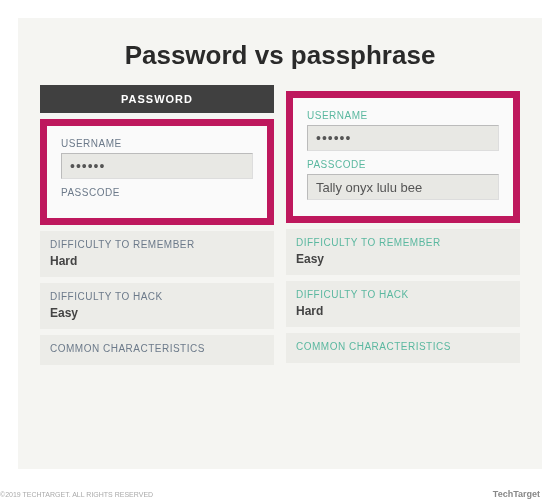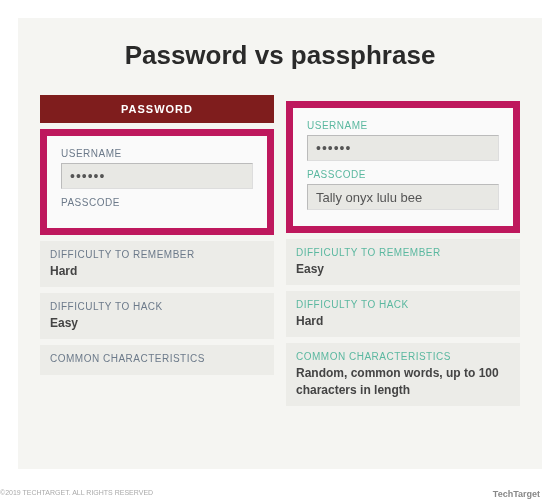--- a/index.html
+++ b/index.html
@@ -16,40 +16,40 @@
     background: #f5f5f2;
     padding: 22px 22px 14px 22px;
     flex: 1;
     position: relative;
   }
   .title {
     text-align: center;
     font-size: 26px;
     font-weight: bold;
     color: #2a2a2a;
-    margin-bottom: 24px;
+    margin-bottom: 14px;
   }
   .cols {
     display: flex;
     gap: 12px;
   }
   .col {
     flex: 1;
     display: flex;
     flex-direction: column;
   }
   .col-header {
     color: #fff;
     text-align: center;
     font-size: 11px;
     font-weight: bold;
     letter-spacing: 1px;
     padding: 8px 0;
   }
-  .col-password .col-header { background: #7f1d1d; }
+  .col-password .col-header { background: #404040; }
   .col-passphrase .col-header { background: #5bb8a0; }
   .form-box {
     background: #fafafa;
     border: 7px solid #be185d;
     padding: 12px 14px 16px 14px;
     margin-top: 6px;
   }
   .form-label {
     font-size: 10px;
     letter-spacing: 0.5px;
@@ -95,20 +95,21 @@
     color: #444;
     line-height: 1.35;
     font-weight: bold;
   }
   .footer {
     font-size: 7px;
     color: #aaa;
     padding: 2px 20px 4px 0;
     display: flex;
     justify-content: space-between;
+    align-items: center;
   }
   .footer-brand {
     font-weight: bold;
     color: #888;
     font-size: 9px;
   }
 </style>
 </head>
 <body>
 
@@ -147,21 +148,20 @@
       <div class="info-row">
         <div class="info-label">DIFFICULTY TO REMEMBER</div>
         <div class="info-value">Easy</div>
       </div>
       <div class="info-row">
         <div class="info-label">DIFFICULTY TO HACK</div>
         <div class="info-value">Hard</div>
       </div>
       <div class="info-row">
         <div class="info-label">COMMON CHARACTERISTICS</div>
-        <div class="info-value">Random, common words, up to 100 characters in length</div>
       </div>
     </div>
 
   </div>
 </div>
 
 <div class="footer">
   <span>©2019 TECHTARGET. ALL RIGHTS RESERVED</span>
   <span class="footer-brand">TechTarget</span>
 </div>

